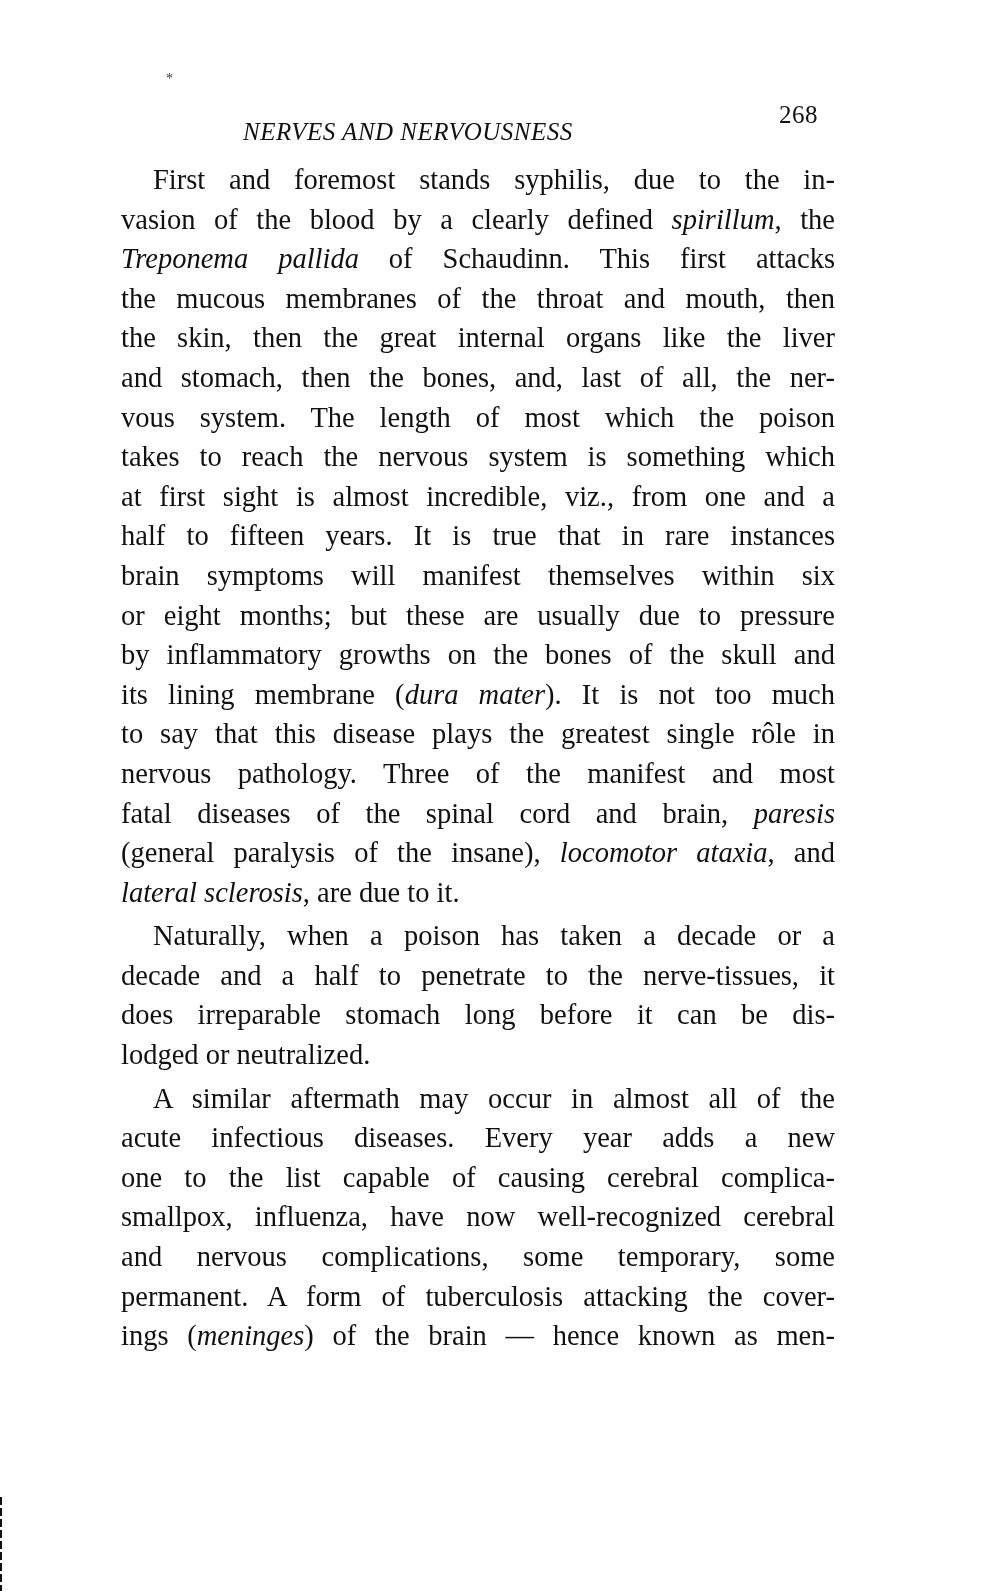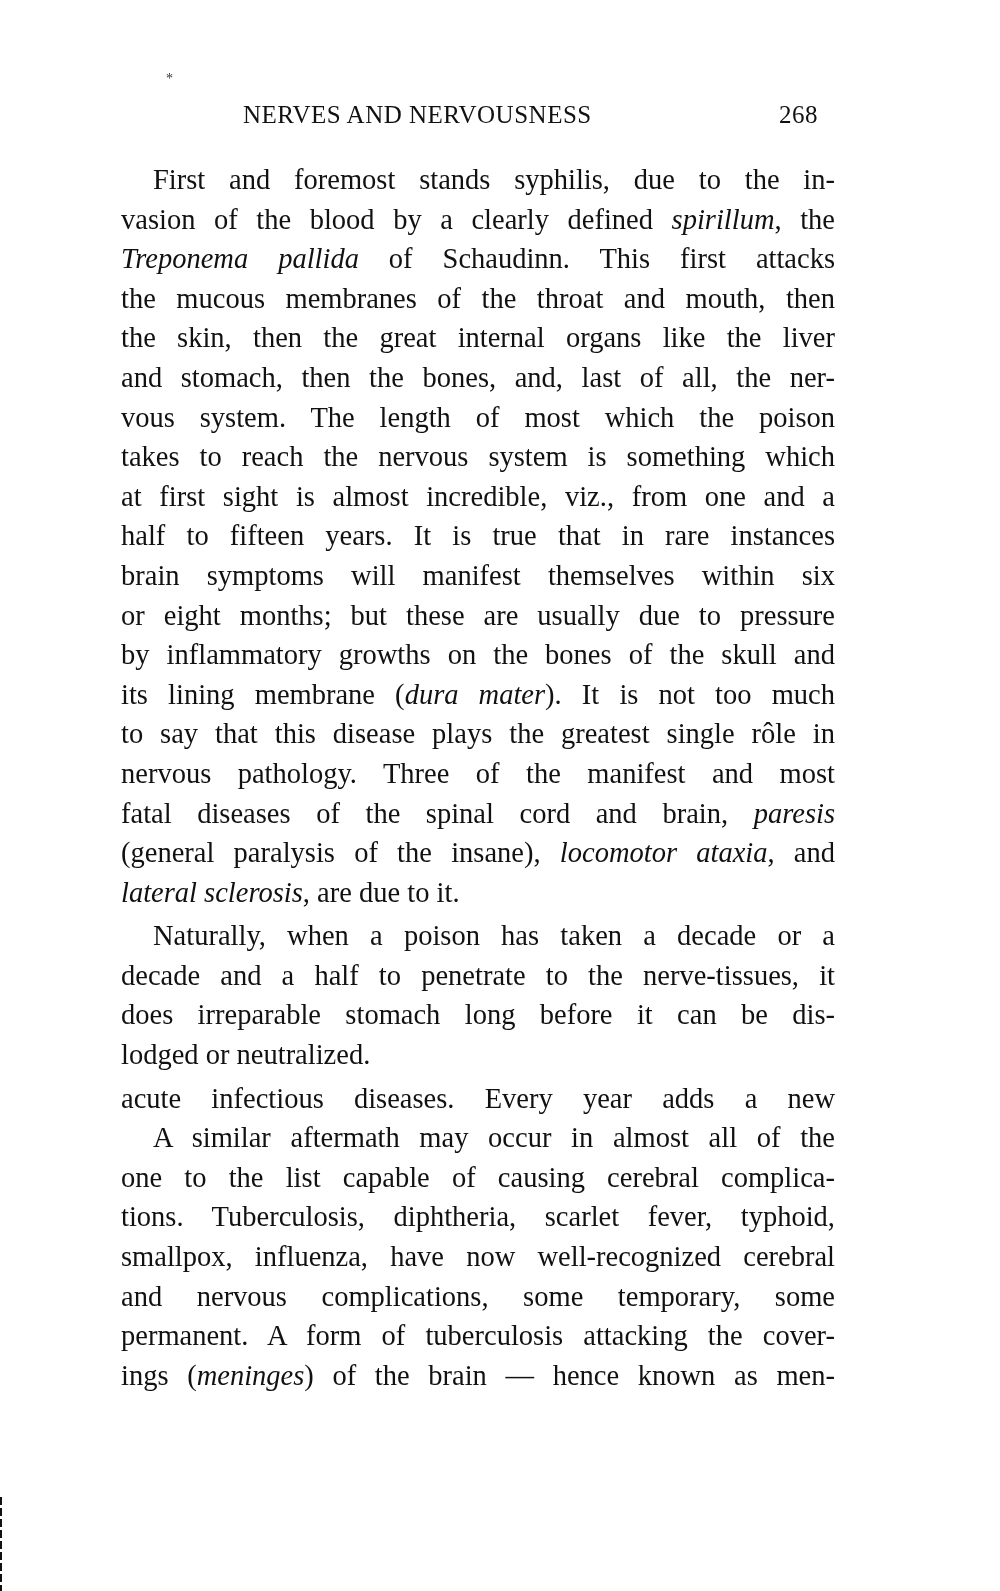--- a/index.html
+++ b/index.html
@@ -28,22 +28,23 @@
       left: 104px;
       top: 97px;
       width: 714px;
       height: 40px;
       font-size: 25px;
       letter-spacing: 0.5px;
     }
     .running-head .title {
       position: absolute;
       left: 139px;
-      top: 4px;
+      top: 21px;
       white-space: nowrap;
+      font-style: italic;
     }
     .running-head .page-no {
       position: absolute;
       right: 0;
       top: 4px;
     }
     .body-text {
       position: absolute;
       left: 104px;
       top: 160px;
@@ -112,24 +113,23 @@
     </div>
     <div class="para-gap"></div>
     <div>
       <span class="line indent">Naturally, when a poison has taken a decade or a</span>
       <span class="line">decade and a half to penetrate to the nerve-tissues, it</span>
       <span class="line">does irreparable stomach long before it can be dis-</span>
       <span class="line last">lodged or neutralized.</span>
     </div>
     <div class="para-gap"></div>
     <div>
+      <span class="line indent">A similar aftermath may occur in almost all of the</span>
       <span class="line">acute infectious diseases.  Every year adds a new</span>
-      <span class="line indent">A similar aftermath may occur in almost all of the</span>
       <span class="line">one to the list capable of causing cerebral complica-</span>
-      <span class="line">tions. Tuberculosis, diphtheria, scarlet fever, typhoid,</span>
       <span class="line">smallpox, influenza, have now well-recognized cerebral</span>
       <span class="line">and nervous complications, some temporary, some</span>
       <span class="line">permanent. A form of tuberculosis attacking the cover-</span>
       <span class="line">ings (<i>meninges</i>) of the brain — hence known as men-</span>
     </div>
   </div>
 
 <div class="margin-rule"></div>
 
 </body></html>

